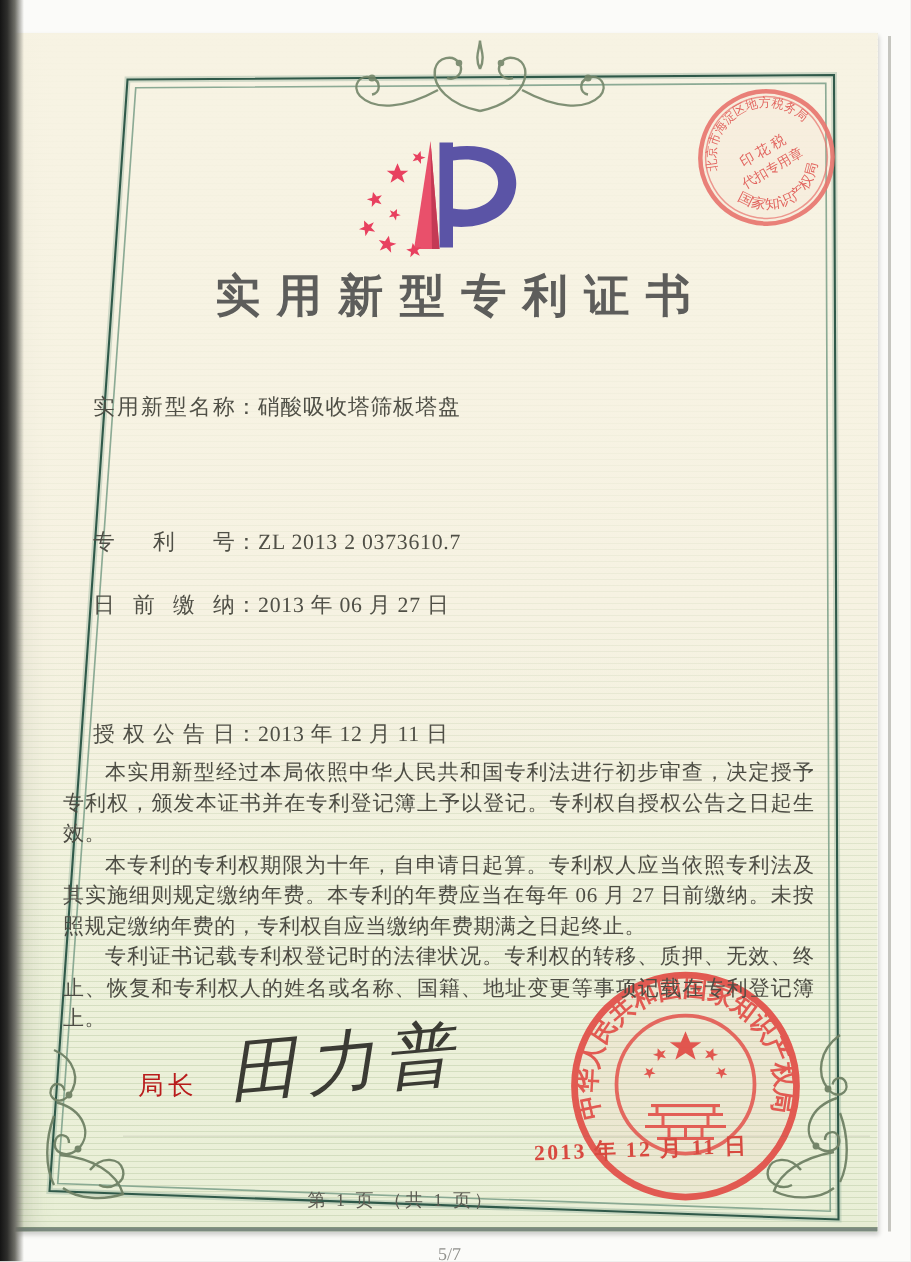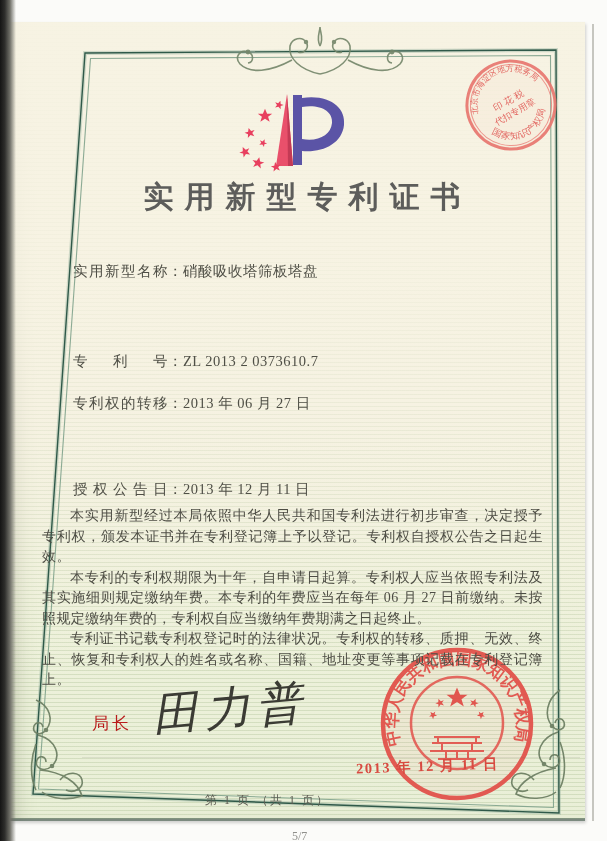--- a/index.html
+++ b/index.html
@@ -15,21 +15,21 @@
          background:linear-gradient(180deg,rgba(247,243,227,.96) 0%,rgba(247,243,227,.8) 34%,rgba(246,242,226,.4) 60%,rgba(246,242,226,0) 82%);}
   .spine{left:0;top:0;width:16px;height:841px;
          background:linear-gradient(90deg,#141414 0%,#2e2e2c 30%,#6f6f68 62%,rgba(170,170,162,0) 100%);}
   .right-line{left:592px;top:24px;width:2px;height:797px;background:#c6c6c0;}
   .crease{left:82px;top:757px;width:498px;height:1px;background:rgba(100,100,90,.12);}
 
   .cert-no{left:46px;top:88px;font-size:13.5px;letter-spacing:3px;color:#6e6e64;}
   .title{left:85px;top:177px;width:445px;text-align:center;font-size:30px;letter-spacing:11px;
          color:#5d5d5b;font-weight:600;}
   .field{font-size:14.5px;color:#4f4f46;letter-spacing:.5px;white-space:nowrap;}
-  .flabel{display:inline-block;width:95px;text-align:justify;text-align-last:justify;margin-left:11px;}
+  .flabel{display:inline-block;width:95px;text-align:justify;text-align-last:justify;}
   .f1{left:62px;top:262px;} .f2{left:62px;top:311px;} .f3{left:62px;top:352px;}
   .f4{left:62px;top:394px;} .f5{left:62px;top:435px;} .f6{left:62px;top:480px;}
   .paras{left:42px;top:506px;width:501px;font-size:14px;line-height:20.5px;color:#4d4d44;text-align:justify;}
   .paras p{margin:0;text-indent:2em;letter-spacing:.4px;}
   .sig-title{left:92px;top:712px;font-size:17px;letter-spacing:3px;color:#b91c1c;}
   .autograph{left:152px;top:678px;font-size:46px;color:#3b3b34;letter-spacing:6px;font-weight:500;
          font-style:italic;transform:rotate(-5deg);}
   .seal-date{left:356px;top:757px;font-size:14.5px;color:#d84a40;letter-spacing:1.5px;font-weight:600;
          transform:rotate(-2deg);z-index:6;}
   .footer{left:205px;top:792px;font-size:12px;letter-spacing:2px;color:#5c5c52;}
@@ -145,21 +145,21 @@
 
   <div class="abs title">实用新型专利证书</div>
 
   <div class="abs field f1">
     <span class="flabel">实用新型名称</span><span>：</span><span>硝酸吸收塔筛板塔盘</span>
   </div>
   <div class="abs field f3">
     <span class="flabel">专利号</span><span>：</span><span>ZL 2013 2 0373610.7</span>
   </div>
   <div class="abs field f4">
-    <span class="flabel">专利权的转移</span><span>：</span><span>2013 年 06 月 27 日</span>
+    <span class="flabel">日前缴纳</span><span>：</span><span>2013 年 06 月 27 日</span>
   </div>
   <div class="abs field f6">
     <span class="flabel">授权公告日</span><span>：</span><span>2013 年 12 月 11 日</span>
   </div>
 
   <div class="abs paras">
     <p>本实用新型经过本局依照中华人民共和国专利法进行初步审查，决定授予专利权，颁发本证书并在专利登记簿上予以登记。专利权自授权公告之日起生效。</p>
     <p>本专利的专利权期限为十年，自申请日起算。专利权人应当依照专利法及其实施细则规定缴纳年费。本专利的年费应当在每年 06 月 27 日前缴纳。未按照规定缴纳年费的，专利权自应当缴纳年费期满之日起终止。</p>
     <p>专利证书记载专利权登记时的法律状况。专利权的转移、质押、无效、终止、恢复和专利权人的姓名或名称、国籍、地址变更等事项记载在专利登记簿上。</p>
   </div>

